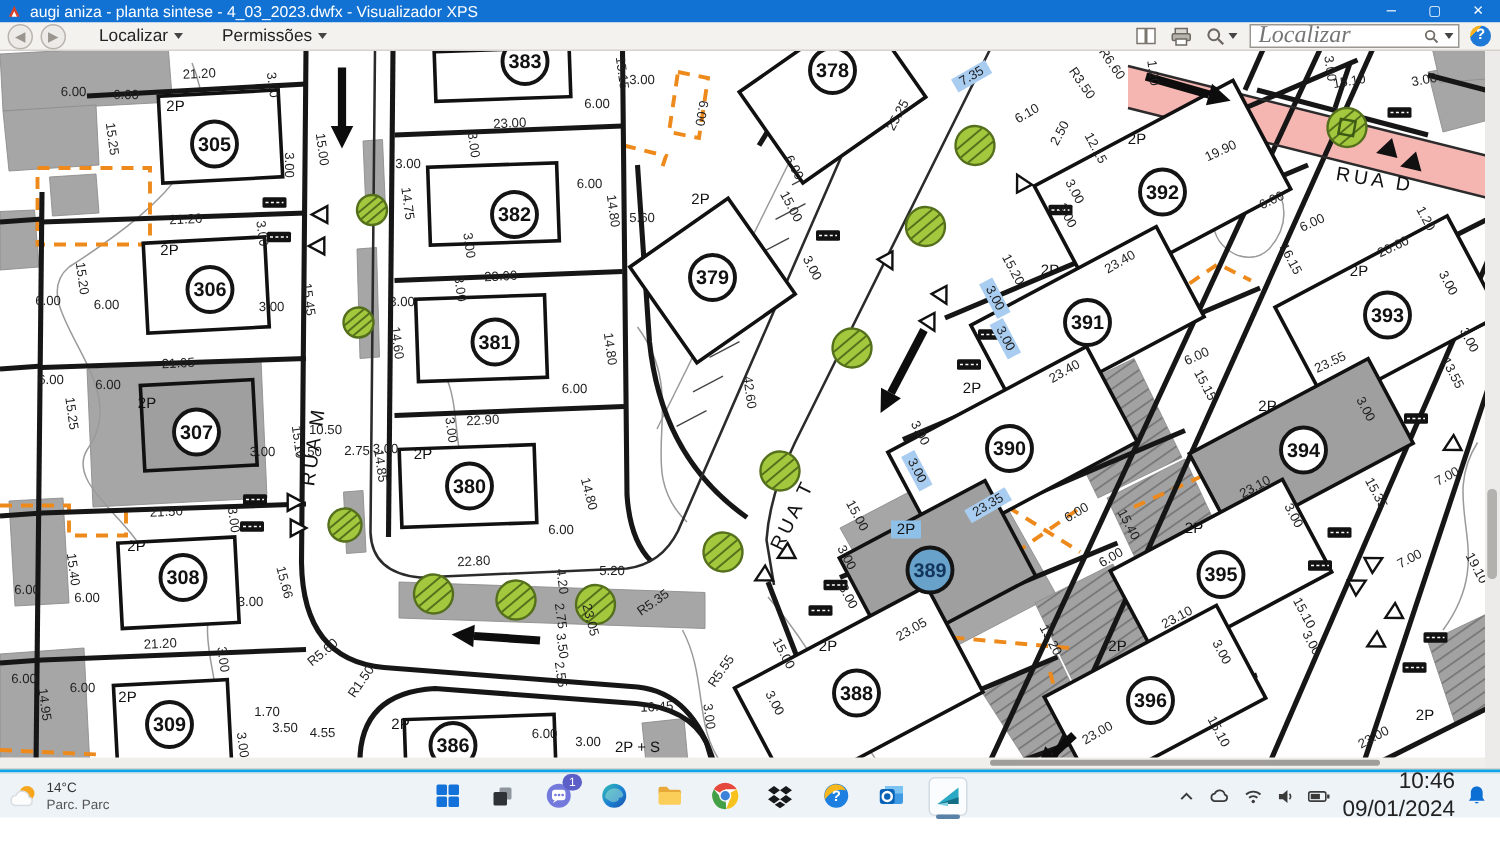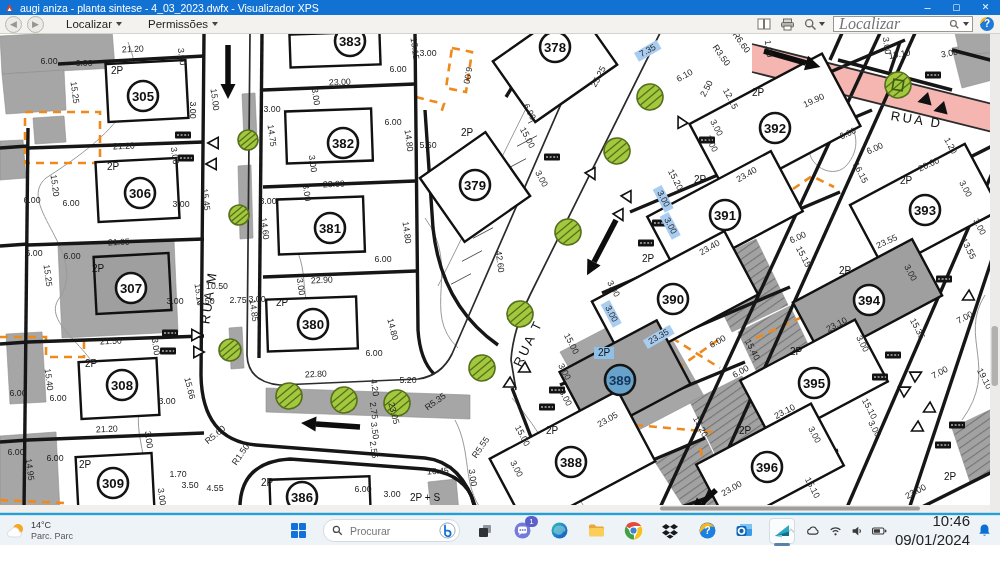--- a/index.html
+++ b/index.html
@@ -618,31 +618,20 @@
 
   <div class="tb-apps">
     <div class="app">
       <svg width="17" height="17" viewBox="0 0 17 17">
         <rect x="1" y="1" width="7" height="7" rx="1" fill="#1272d9"></rect>
           <rect x="9" y="1" width="7" height="7" rx="1" fill="#1272d9"></rect>
         <rect x="1" y="9" width="7" height="7" rx="1" fill="#1272d9"></rect>
           <rect x="9" y="9" width="7" height="7" rx="1" fill="#1272d9"></rect>
       </svg>
     </div>
-    <div class="searchpill">
-      <svg width="11" height="11" viewBox="0 0 13 13">
-        <circle cx="5.2" cy="5.2" r="3.6" fill="none" stroke="#444" stroke-width="1.4"></circle>
-        <line x1="8" y1="8" x2="11.5" y2="11.5" stroke="#444" stroke-width="1.5"></line>
-      </svg>
-      <input placeholder="Procurar" style="">
-      <svg width="17" height="17" viewBox="0 0 17 17">
-        <circle cx="8.5" cy="8.5" r="7.6" fill="none" stroke="#9aa7b5"></circle>
-        <path d="M6,3.5 v8 a2.8,2.8 0 1 0 2.8,-2.8 h-1.6" fill="none" stroke="#1473d8" stroke-width="1.8" stroke-linecap="round"></path>
-      </svg>
-    </div>
     <div class="app">
       <svg width="17" height="17" viewBox="0 0 17 17">
         <rect x="6" y="3" width="8" height="8" rx="1" fill="#8f969e"></rect>
         <rect x="2" y="6" width="9" height="9" rx="1" fill="#2f3338"></rect>
       </svg>
     </div>
     <div class="app">
       <svg width="19" height="19" viewBox="0 0 19 19">
         <circle cx="9.5" cy="9.5" r="8" fill="#7479dc"></circle>
         <rect x="5" y="5.5" width="9" height="7" rx="2" fill="#fff"></rect>

